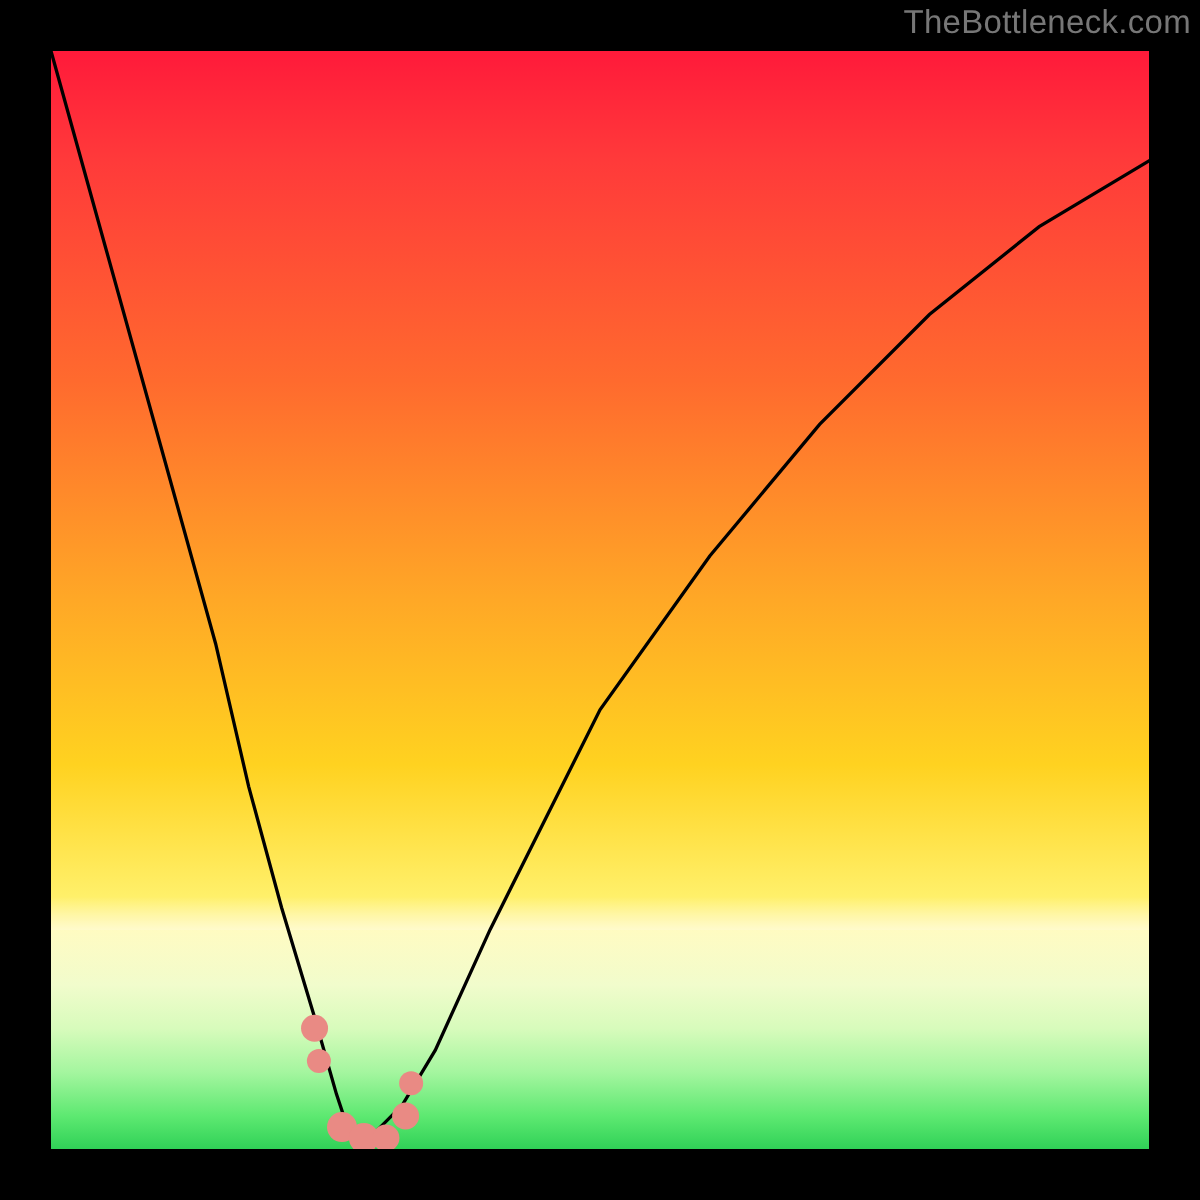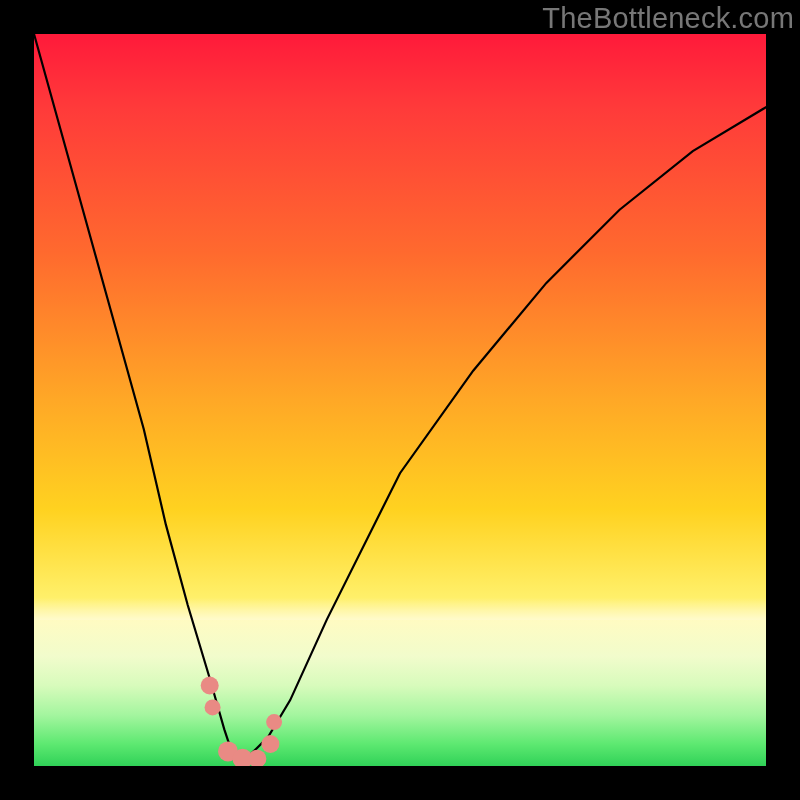--- a/index.html
+++ b/index.html
@@ -84,21 +84,21 @@
   }
   .marker {
     fill: #e98a84;
     stroke: none;
   }
   .watermark {
     position: absolute;
     top: 2px;
     right: 6px;
     color: #777;
-    font-size: 29px;
+    font-size: 22px;
     letter-spacing: 0.2px;
     user-select: none;
   }
 </style>
 </head>
 <body>
 
 <div class="frame">
   <div class="plot-area">
     <div class="gradient main"></div>

